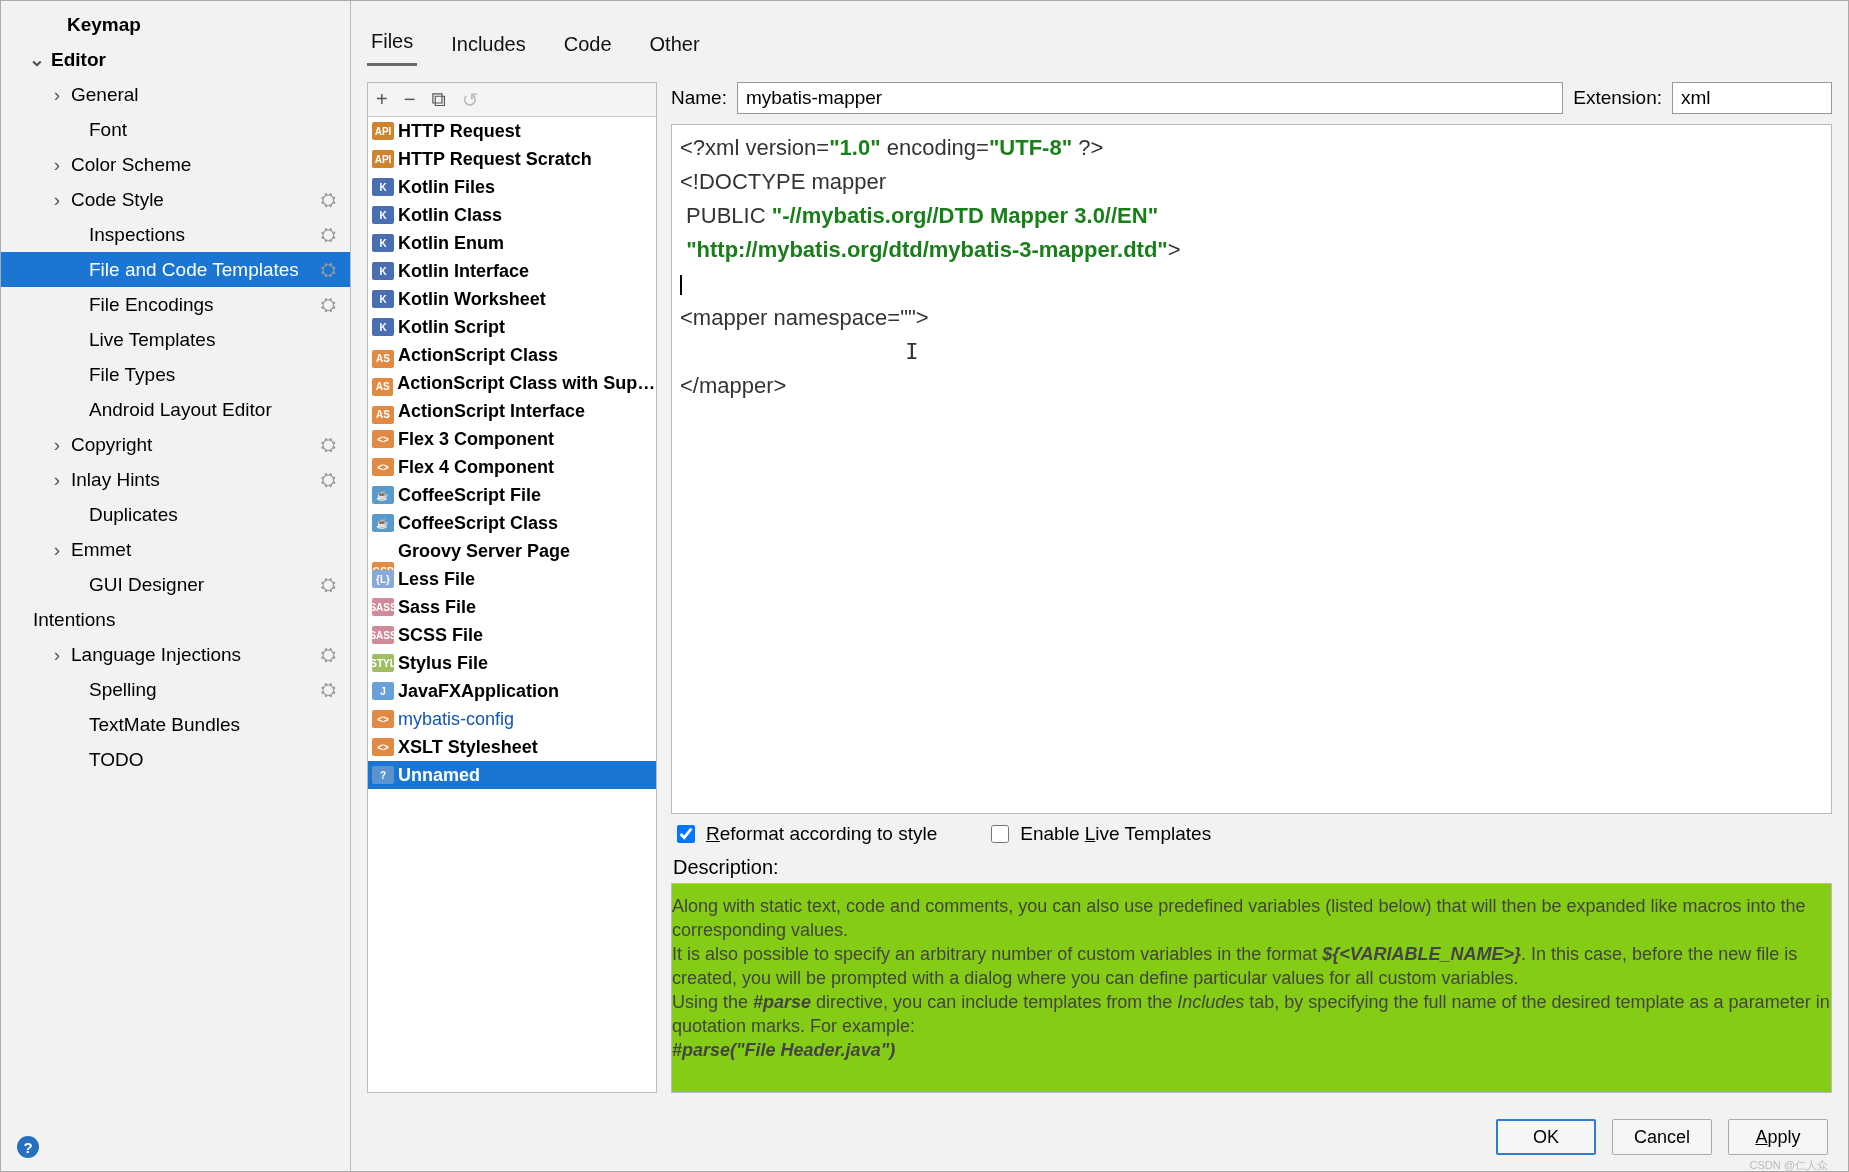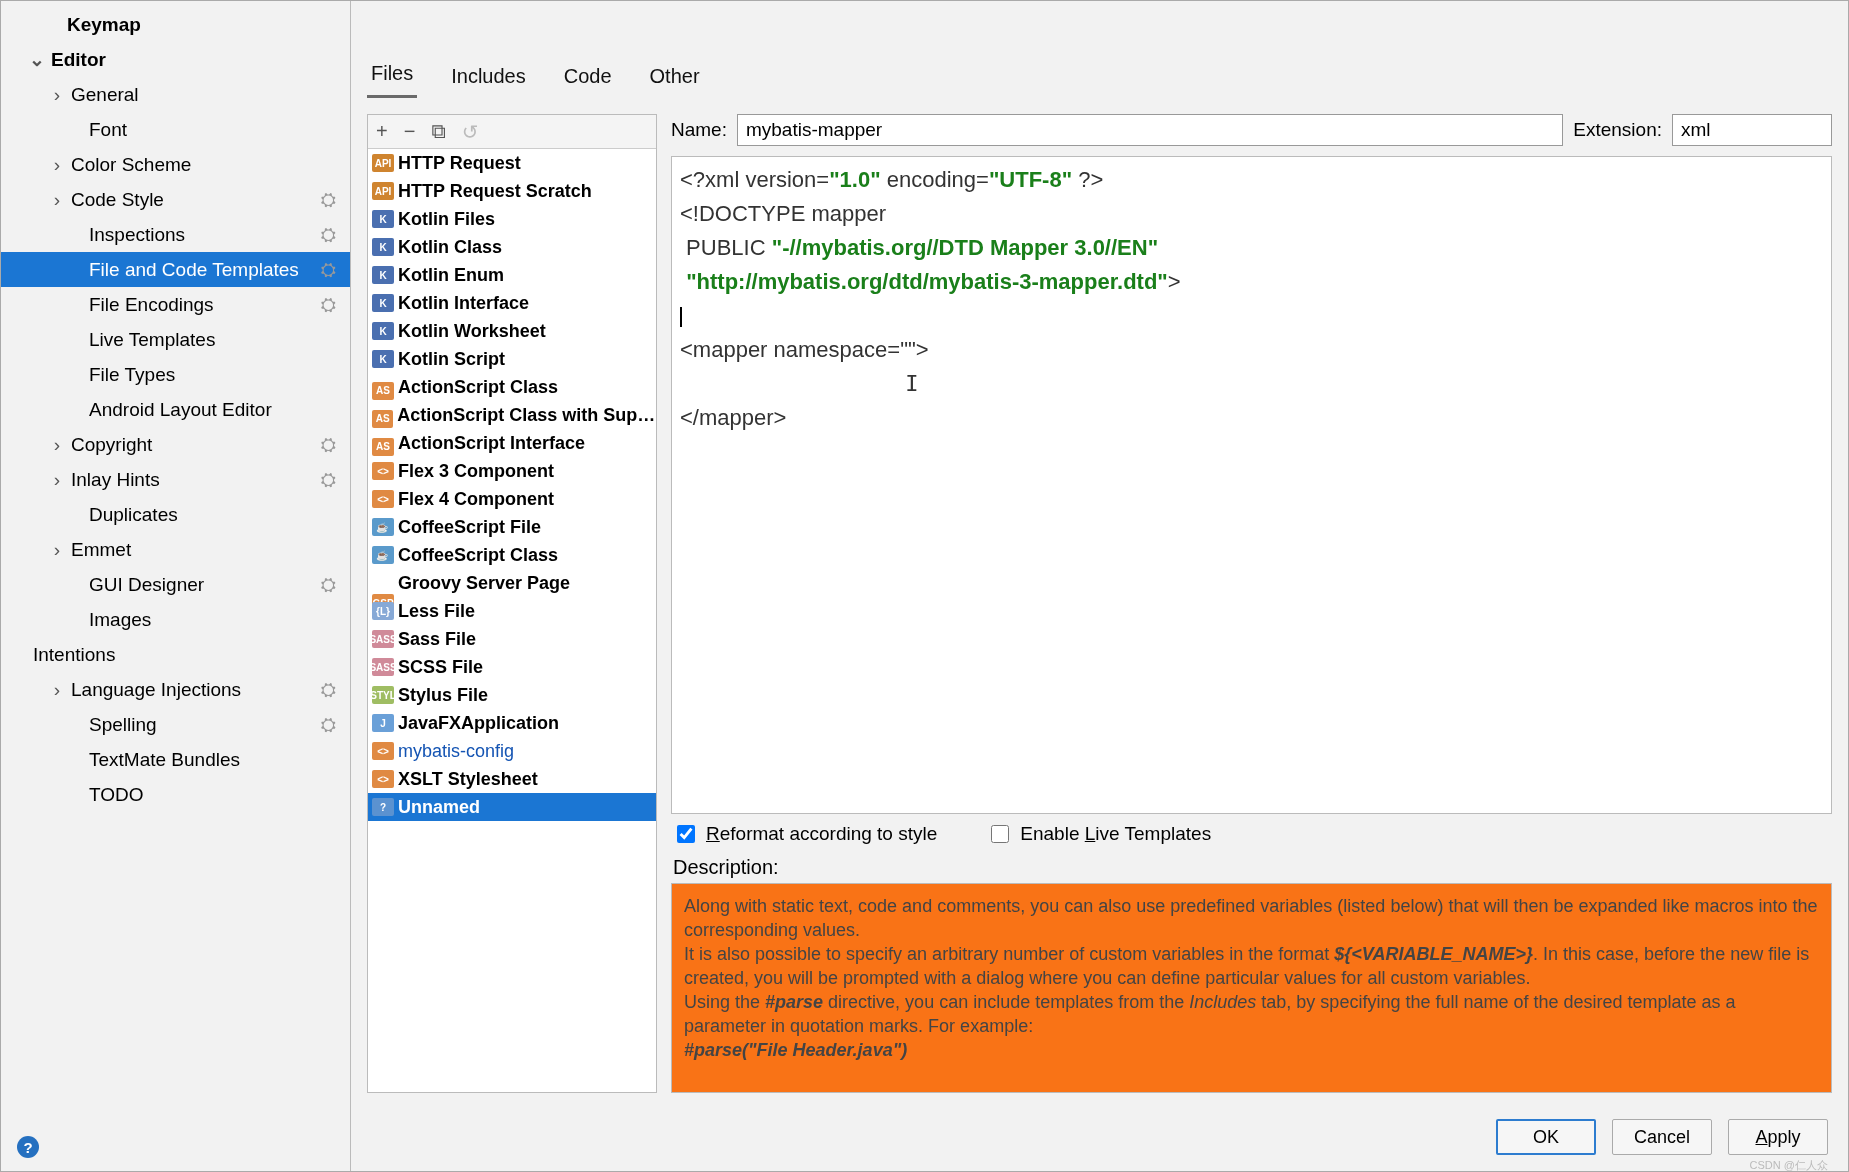--- a/index.html
+++ b/index.html
@@ -15,21 +15,21 @@
   .side-item.selected .arrow { color: #fff; }
   .side-item .label-sp { flex: 1; white-space: nowrap; overflow: hidden; text-overflow: ellipsis; }
   .side-item .gear { color: #999; margin-right: 14px; }
   .side-bottom { height: 48px; display: flex; align-items: center; padding-left: 16px; }
   .help-icon { width: 22px; height: 22px; border-radius: 50%; background: #2570c0; color: #fff; display: flex; align-items: center; justify-content: center; font-size: 15px; font-weight: bold; }
   
   .main { flex: 1; display: flex; flex-direction: column; }
   .scheme-row { padding: 4px 16px; border-bottom: 1px solid #ccc; font-size: 16px; color: #333; }
   .scheme-box { display: inline-block; border: 1px solid #aaa; background: #fff; height: 26px; width: 280px; vertical-align: middle; }
   .tabs-row { display: flex; align-items: flex-end; padding: 12px 16px 0 16px; gap: 30px; font-size: 20px; }
-  .tab { padding: 8px 4px 10px 4px; color: #111; cursor: pointer; margin-top: 32px; }
+  .tab { padding: 8px 4px 10px 4px; color: #111; cursor: pointer; }
   .tab.active { border-bottom: 3px solid #6a6a6a; font-weight: 500; }
   .content-row { flex: 1; display: flex; padding: 16px; gap: 14px; min-height: 0; }
   
   .tpl-panel { width: 290px; display: flex; flex-direction: column; border: 1px solid #bbb; background: #fff; }
   .tpl-toolbar { height: 34px; display: flex; align-items: center; gap: 16px; padding: 0 8px; border-bottom: 1px solid #ccc; background: #f4f4f4; }
   .tpl-toolbar span { font-size: 20px; color: #555; cursor: pointer; }
   .tpl-list { flex: 1; overflow: auto; }
   .tpl-item { display: flex; align-items: center; height: 28px; font-size: 18px; padding-left: 4px; font-weight: 600; cursor: default; }
   .tpl-item .ticon { width: 22px; height: 18px; margin-right: 4px; display: inline-flex; align-items: center; justify-content: center; font-size: 10px; font-weight: 700; color: #fff; border-radius: 2px; }
   .ic-api { background:#cf842f; } .ic-kt { background:#4a6fb0; } .ic-as { background:#e08a43;margin-top:7px; } .ic-xml { background:#e08a43; }
@@ -46,21 +46,21 @@
   .fields-row input { font-size: 19px; padding: 4px 8px; border: 1px solid #999; }
   .name-input { flex: 1; min-width: 100px; }
   .ext-input { width: 160px; }
   .code-area { flex: 1; border: 1px solid #bbb; background: #fff; padding: 6px 8px; font-family: "Consolas", monospace; font-size: 22px; line-height: 34px; overflow: auto; white-space: pre; color: #333; }
   .code-area .str { color: #1a7f1a; font-weight: 600; }
   .cursor-caret { display:inline-block; width:0; height:20px; border-left:2px solid #000; vertical-align:middle; }
   .chk-row { display: flex; align-items: center; gap: 50px; padding: 8px 2px; font-size: 19px; }
   .chk-row label { display: flex; align-items: center; gap: 8px; }
   .chk-row input { width: 18px; height: 18px; }
   .desc-label { font-size: 20px; padding: 2px 2px 4px 2px; }
-  .desc-box { border: 1px solid #bbb; background: #f97316; padding: 10px 12px; font-size: 18px; color: #444; line-height: 24px; overflow: auto; height: 210px; }
+  .desc-box { border: 1px solid #bbb; background: #84cc16; padding: 10px 0; font-size: 18px; color: #444; line-height: 24px; overflow: auto; height: 210px; }
   .desc-box i { font-style: italic; }
   .desc-box b { font-weight: 700; font-style: italic; }
   
   .btn-row { display: flex; justify-content: flex-end; align-items: center; gap: 16px; padding: 10px 20px 16px 20px; position: relative; }
   .btn { min-width: 100px; height: 36px; font-size: 18px; background: #f6f6f6; border: 1px solid #aaa; border-radius: 2px; padding: 0 18px; cursor: pointer; }
   .btn.primary { border: 2px solid #2d7ccf; }
   .watermark { position: absolute; right: 20px; bottom: -2px; font-size: 11px; color: #bbb; }
   .uline { text-decoration: underline; text-decoration-thickness: 1px; }
 </style>
 </head>
@@ -136,24 +136,20 @@
           <span class="label-sp">Duplicates</span>
         </div>
         <div class="side-item" style="padding-left: 48px;">
           <span class="arrow">›</span>
           <span class="label-sp">Emmet</span>
         </div>
         <div class="side-item" style="padding-left: 66px;">
           <span class="arrow"></span>
           <span class="label-sp">GUI Designer</span>
           <span class="gear">⛭</span>
-        </div>
-        <div class="side-item" style="padding-left: 66px;">
-          <span class="arrow"></span>
-          <span class="label-sp">Images</span>
         </div>
         <div class="side-item" style="">
           <span class="arrow"></span>
           <span class="label-sp">Intentions</span>
         </div>
         <div class="side-item" style="padding-left: 48px;">
           <span class="arrow">›</span>
           <span class="label-sp">Language Injections</span>
           <span class="gear">⛭</span>
         </div>

